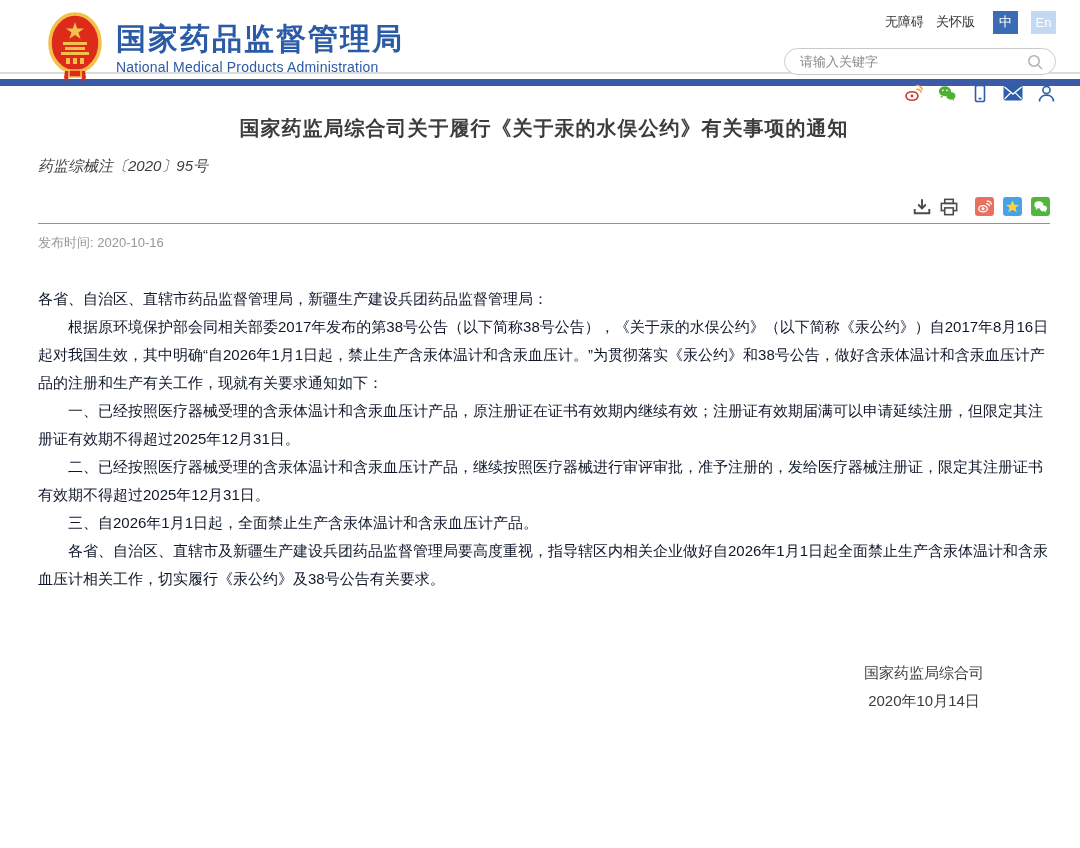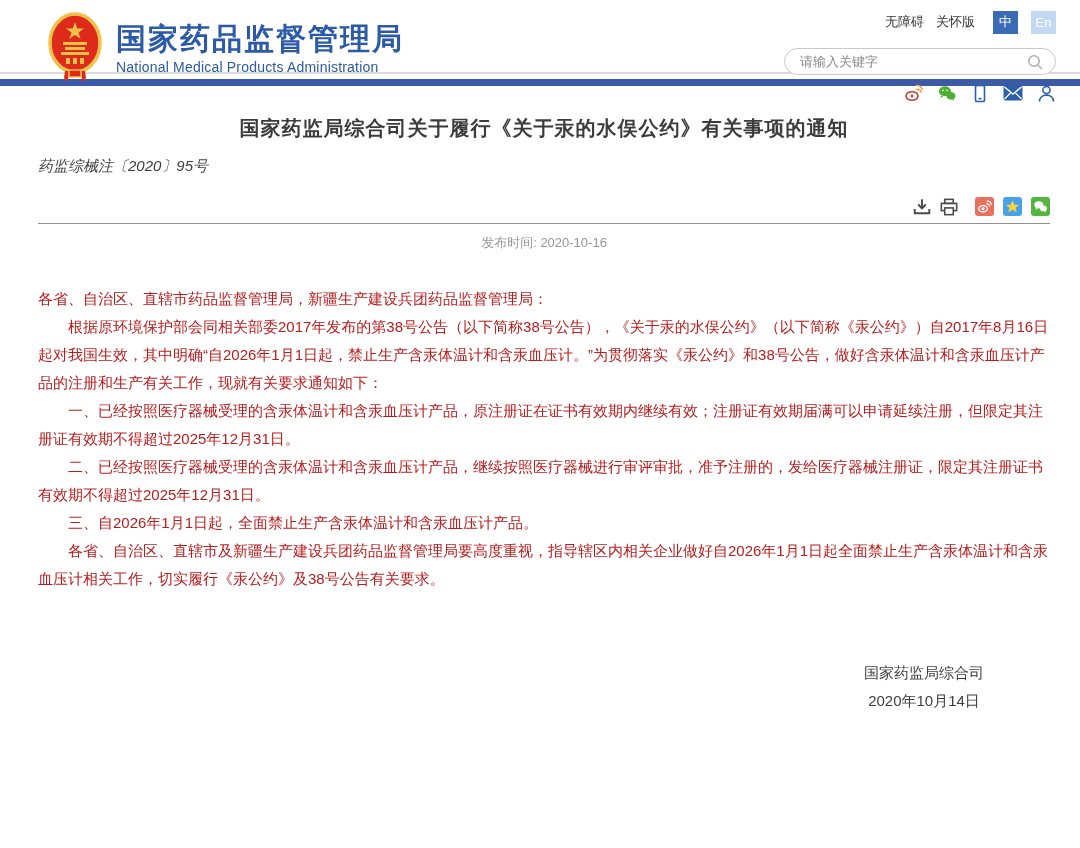--- a/index.html
+++ b/index.html
@@ -51,24 +51,24 @@
 
   .toolbar { margin-top: 21px; display: flex; justify-content: flex-end; align-items: center;
     gap: 9px; padding-bottom: 7px; border-bottom: 1px solid #919191; }
   .tool-icon { width: 18px; height: 18px; cursor: pointer; display: flex; align-items: center; justify-content: center; }
   .share-icon { width: 19px; height: 19px; border-radius: 3px; cursor: pointer;
     display: flex; align-items: center; justify-content: center; }
   .share-weibo { background: #e9705f; margin-left: 8px; }
   .share-qzone { background: #47a3e9; }
   .share-wechat { background: #52b53d; }
 
-  .publish-row { margin-top: 10px; text-align: center; font-size: 13px; color: #979797; }
+  .publish-row { margin-top: 10px; text-align: left; font-size: 13px; color: #979797; }
 
   .article { margin-top: 33px; }
-  .article p { font-size: 15px; line-height: 28px; color: #b91c1c; text-indent: 2em; }
+  .article p { font-size: 15px; line-height: 28px; color: #0f172a; text-indent: 2em; }
   .article p.no-indent { text-indent: 0; }
 
   .signature { margin-top: 66px; width: fit-content; margin-left: auto; margin-right: 66px;
     text-align: center; font-size: 15px; color: #3d3d3d; line-height: 28px; }
 </style>
 </head>
 <body>
 
 <div class="header">
   <div class="brand">

